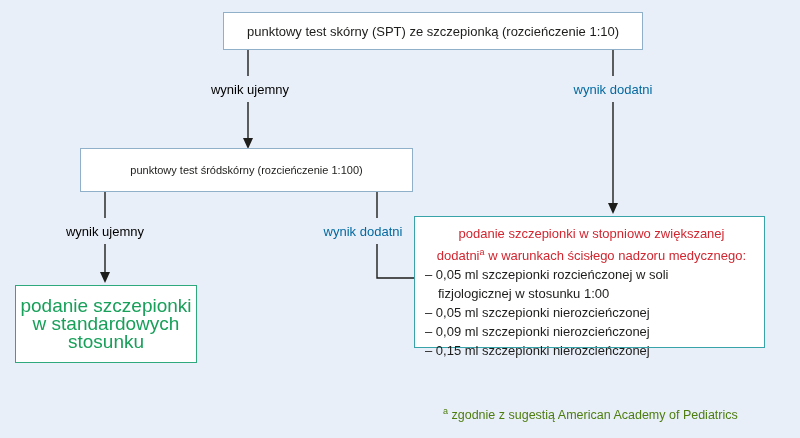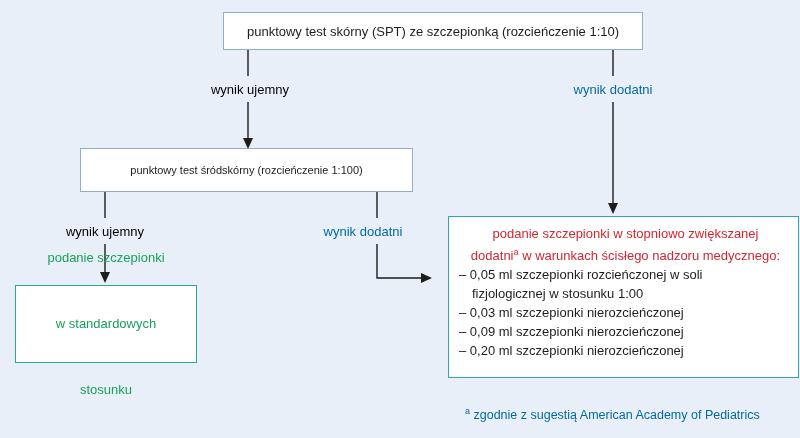--- a/index.html
+++ b/index.html
@@ -23,46 +23,46 @@
   .box-intradermal {
     left:80px; top:148px; width:333px; height:44px;
     border:1.5px solid #8fb0c8;
     display:flex; align-items:center; justify-content:center;
     font-size:11px; white-space:nowrap;
   }
   .box-standard {
     left:15px; top:285px; width:182px; height:78px;
     border:1.5px solid #2ea87d; color:#18a05a;
     display:flex; flex-direction:column; align-items:center; justify-content:center;
-    font-size:13px; line-height:18px; text-align:center;gap:48px;
+    font-size:19px; line-height:18px; text-align:center;
   }
   .box-supervised {
-    left:448px; top:216px; width:351px; height:162px;
+    left:414px; top:216px; width:351px; height:132px;
     border:1.5px solid #38a3a9;
     font-size:13px; line-height:19px;
     padding:7px 6px 4px 10px;
   }
   .rx-header { color:#d22630; text-align:center; }
   .rx-header sup { font-size:9px; }
   .rx-item { white-space:pre-line; padding-left:13px; text-indent:-13px; }
 
   .branch-label {
     position:absolute; transform:translateX(-50%);
     font-size:13px; white-space:nowrap;
   }
   .green { color:#000000; }
   .red   { color:#0369a1; }
   .lbl-neg1 { left:250px; top:82px; }
   .lbl-pos1 { left:613px; top:82px; }
   .lbl-neg2 { left:105px; top:224px; }
   .lbl-pos2 { left:363px; top:224px; }
 
   .footnote {
-    position:absolute; left:465px; top:406px;
-    font-size:12.5px; color:#0369a1;
+    position:absolute; left:443px; top:406px;
+    font-size:12.5px; color:#4d7c0f;
   }
   .footnote sup { font-size:9px; }
 </style>
 </head>
 <body>
 
 <div class="canvas">
 
   <svg class="arrows" viewBox="0 0 800 438">
     <line x1="248" y1="50" x2="248" y2="76"></line>
@@ -102,20 +102,20 @@
     <span>stosunku</span>
   </div>
 
   <div class="box box-supervised">
     <div class="rx-header">
       <div>podanie szczepionki w stopniowo zwiększanej</div>
       <div><span>dodatni</span><sup>a</sup><span> w warunkach ścisłego nadzoru medycznego:</span></div>
     </div>
     <div class="rx-item">– 0,05 ml szczepionki rozcieńczonej w soli
 fizjologicznej w stosunku 1:00</div>
-    <div class="rx-item">– 0,03 ml szczepionki nierozcieńczonej</div>
+    <div class="rx-item">– 0,05 ml szczepionki nierozcieńczonej</div>
     <div class="rx-item">– 0,09 ml szczepionki nierozcieńczonej</div>
-    <div class="rx-item">– 0,20 ml szczepionki nierozcieńczonej</div>
+    <div class="rx-item">– 0,15 ml szczepionki nierozcieńczonej</div>
   </div>
 
   <div class="footnote"><sup>a</sup> <span>zgodnie z sugestią American Academy of Pediatrics</span></div>
 
 </div>
 
 </body></html>

